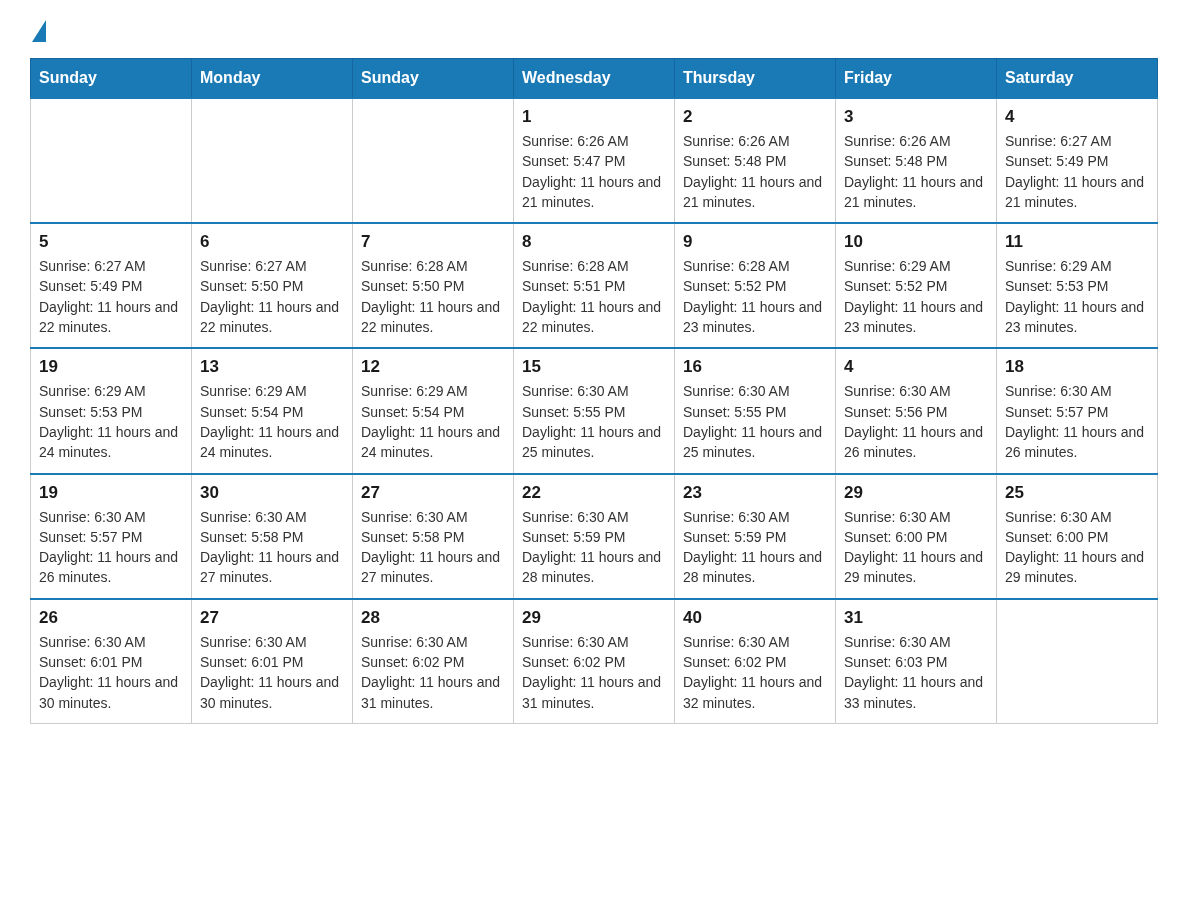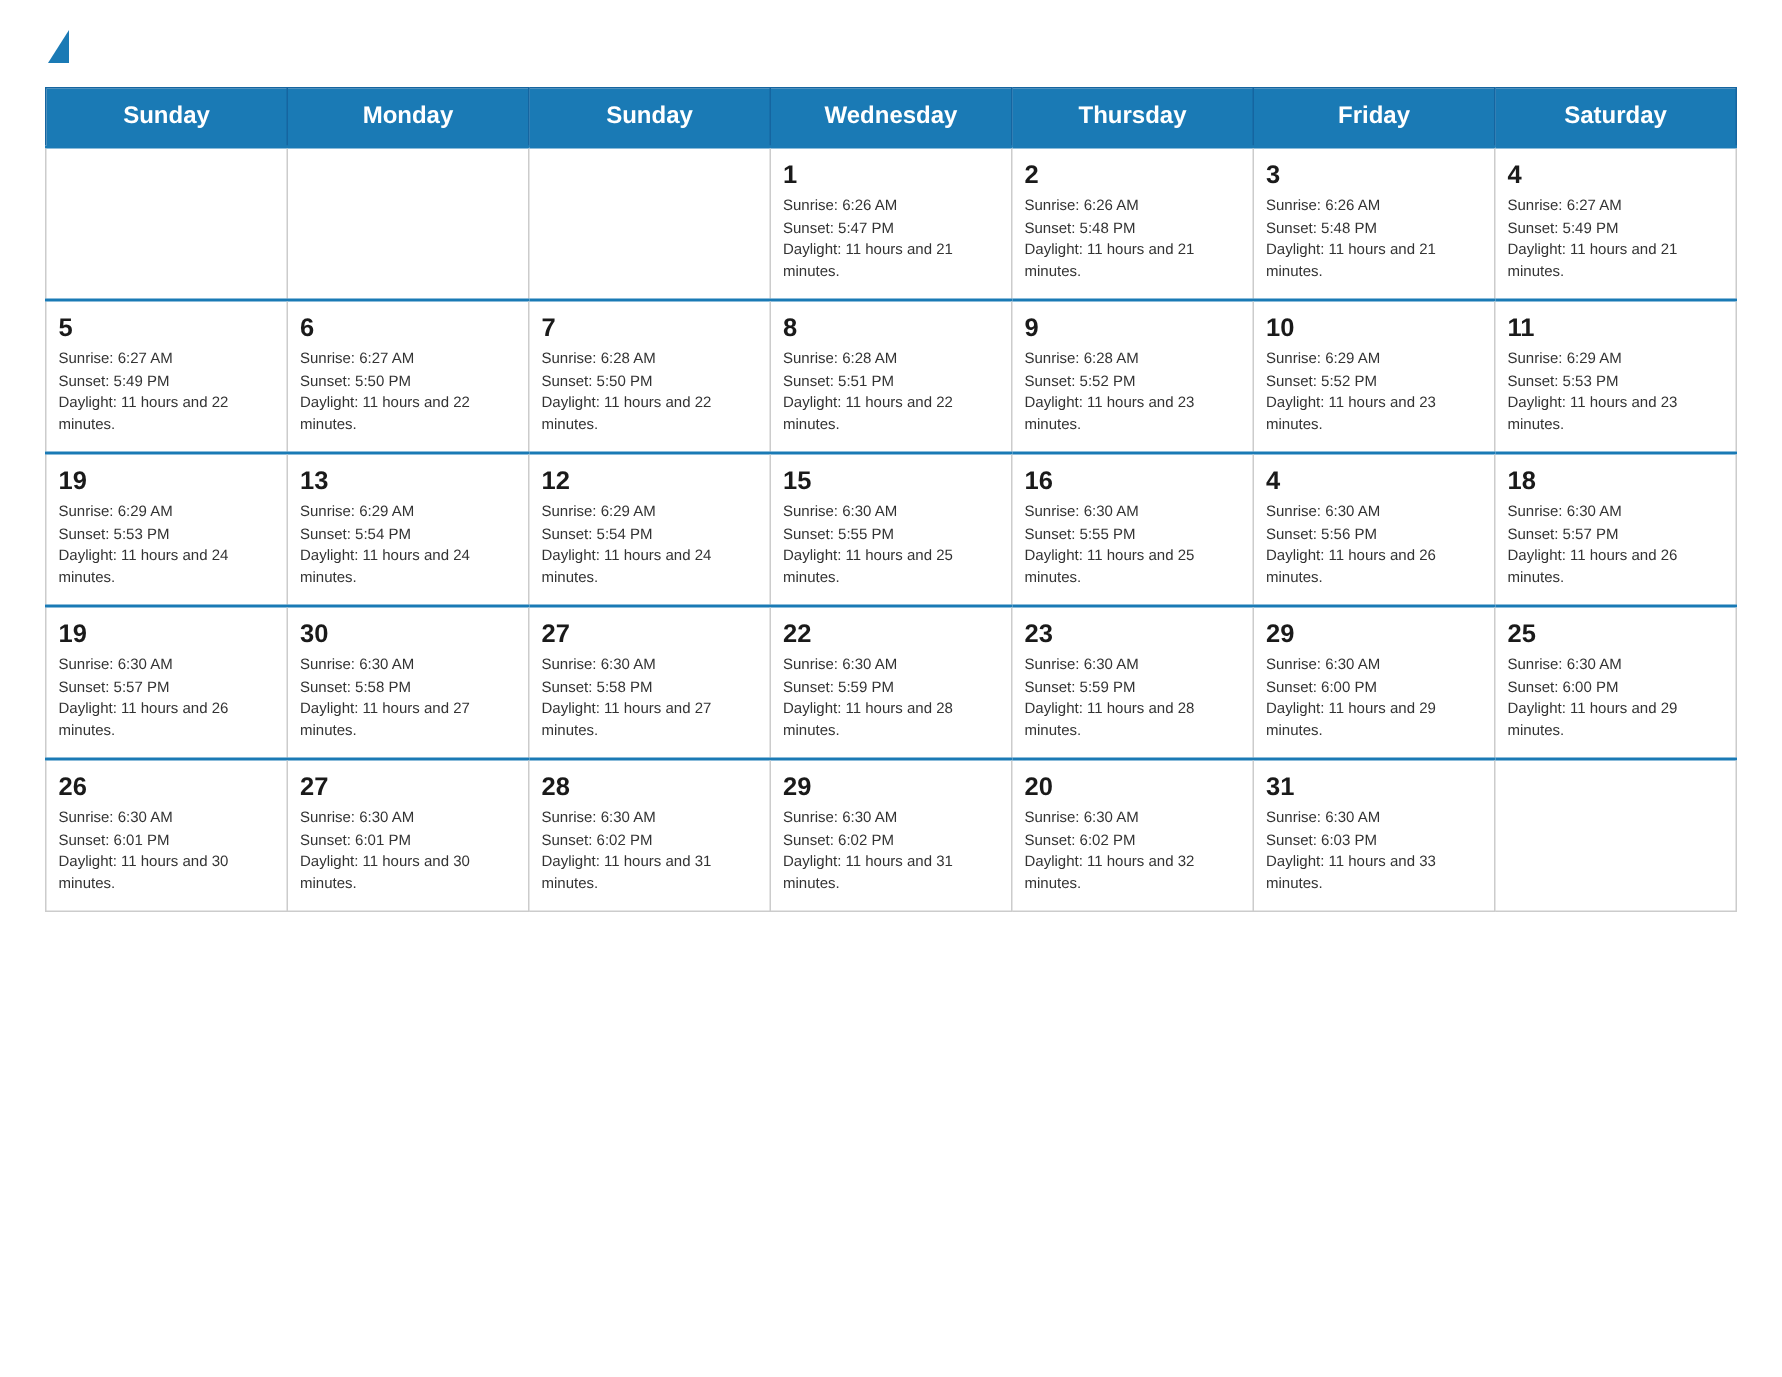--- a/index.html
+++ b/index.html
@@ -61,39 +61,39 @@
       width: 100%;
       border-collapse: collapse;
       border: 1px solid #aaa;
     }
     .calendar th {
       background-color: #1a7ab5;
       color: #fff;
       font-size: 16px;
       font-weight: bold;
       padding: 10px 8px;
-      text-align: center;
+      text-align: left;
       border: 1px solid #1565a0;
     }
     .calendar td {
       vertical-align: top;
       border: 1px solid #ccc;
       padding: 8px 8px 10px 8px;
       width: calc(100% / 7);
       min-height: 100px;
     }
     .day-number {
       font-size: 17px;
       font-weight: bold;
       color: #1a1a1a;
       display: block;
       margin-bottom: 4px;
     }
     .day-info {
-      font-size: 10px;
+      font-size: 14px;
       color: #333;
       line-height: 1.45;
     }
     .empty-cell {
       background: #fff;
     }
     .week-row td {
       border-top: 2px solid #1a7ab5;
     }
   </style>
@@ -251,21 +251,21 @@
         </td>
         <td>
           <span class="day-number">28</span>
           <div class="day-info">Sunrise: 6:30 AM<br>Sunset: 6:02 PM<br>Daylight: 11 hours and 31 minutes.</div>
         </td>
         <td>
           <span class="day-number">29</span>
           <div class="day-info">Sunrise: 6:30 AM<br>Sunset: 6:02 PM<br>Daylight: 11 hours and 31 minutes.</div>
         </td>
         <td>
-          <span class="day-number">20</span>
+          <span class="day-number">40</span>
           <div class="day-info">Sunrise: 6:30 AM<br>Sunset: 6:02 PM<br>Daylight: 11 hours and 32 minutes.</div>
         </td>
         <td>
           <span class="day-number">31</span>
           <div class="day-info">Sunrise: 6:30 AM<br>Sunset: 6:03 PM<br>Daylight: 11 hours and 33 minutes.</div>
         </td>
         <td class="empty-cell"></td>
       </tr>
     </tbody>
 </table>

